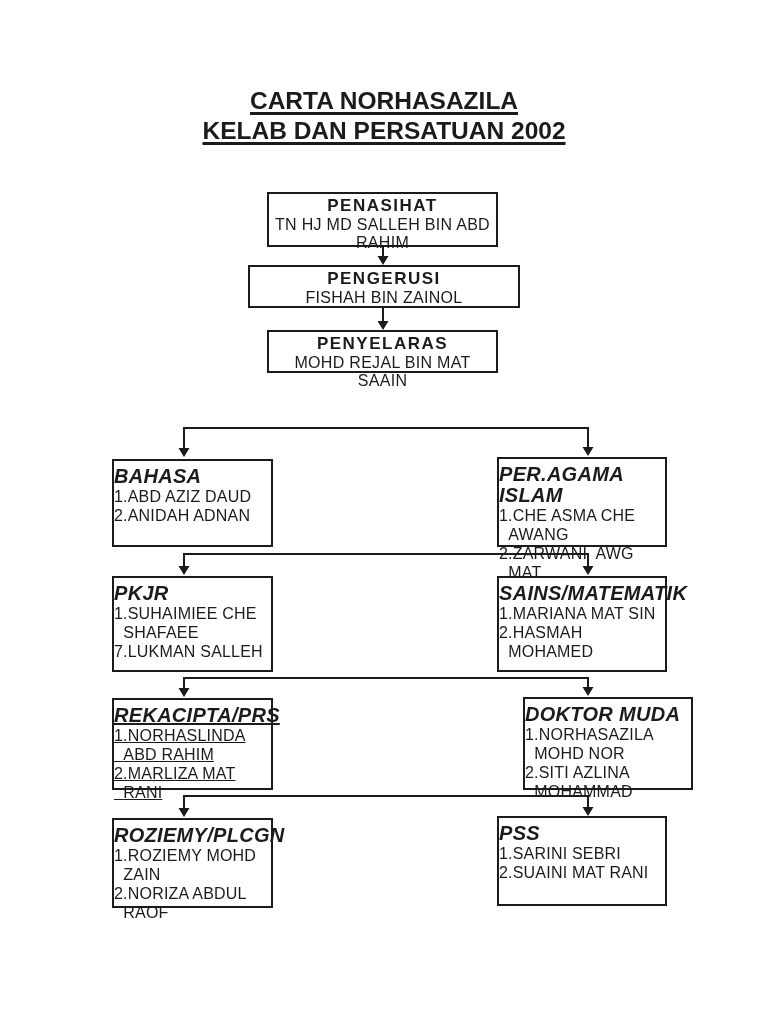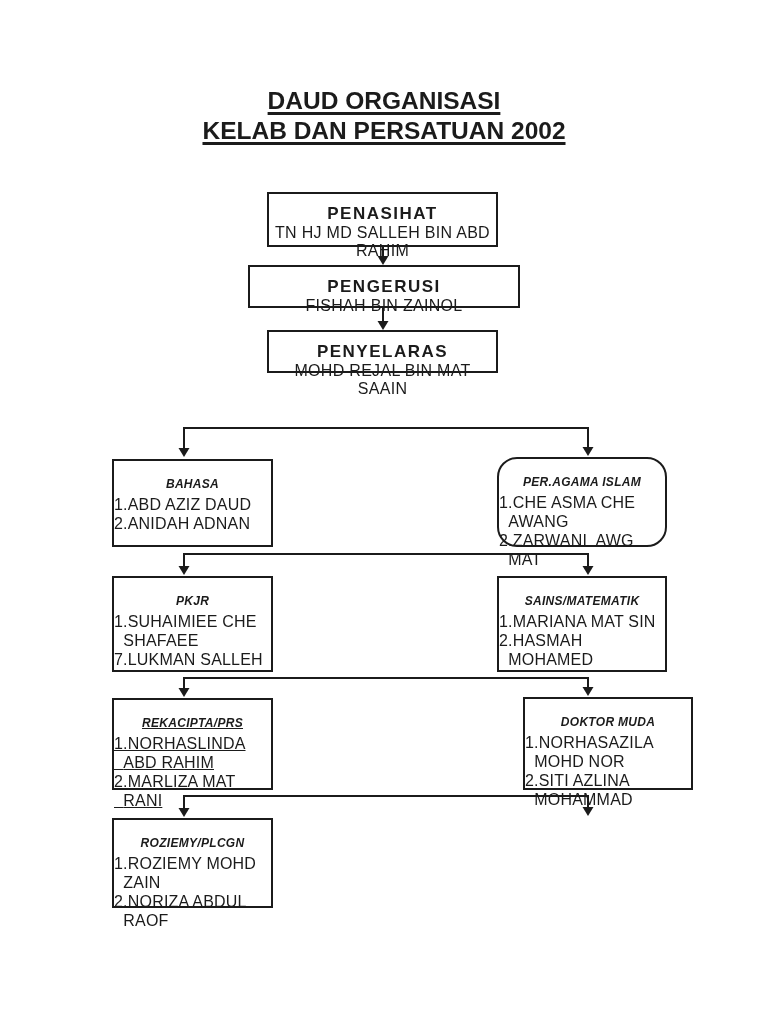--- a/index.html
+++ b/index.html
@@ -19,51 +19,51 @@
   .title .tline span{
     text-decoration:underline;
     text-decoration-thickness:2.5px;
     text-underline-offset:3px;
   }
   .obox {
     position:absolute; border:2px solid var(--ink); box-sizing:border-box;
     background:var(--page); text-align:center;
   }
   .obox-heading {
-    font-weight:bold; font-size:17px; letter-spacing:1.5px; line-height:21px; padding-top:9px;
+    font-weight:bold; font-size:17px; letter-spacing:1.5px; line-height:21px; padding-top:1px;
   }
   .obox-name {
     font-size:16px; line-height:18px; white-space:pre-line; letter-spacing:0.3px;
   }
   .cbox {
     position:absolute; border:2px solid var(--ink); box-sizing:border-box;
     background:var(--page);
   }
   .cbox-heading {
-    font-weight:bold; font-style:italic; font-size:12px; text-align:center;
-    line-height:21px; padding-top:13px; letter-spacing:0.3px;
+    font-weight:bold; font-style:italic; font-size:20px; 
+    line-height:21px; padding-top:5px; letter-spacing:0.3px;
   }
   .member {
     font-size:16px; line-height:19px; padding-left:0;
     white-space:pre-wrap; letter-spacing:0.2px;
   }
   svg.connectors {
     position:absolute; left:0; top:0; width:768px; height:1024px;
     pointer-events:none;
   }
   svg .ln { stroke:var(--ink); stroke-width:2; fill:none; }
   svg .ah { fill:var(--ink); stroke:none; }
 </style>
 </head>
 <body>
 
 <div class="page">
 
   <div class="title">
-    <span class="tline"><span>DAUD ORGANISASI</span></span>
+    <span class="tline"><span>CARTA NORHASAZILA</span></span>
     <span class="tline"><span>KELAB DAN PERSATUAN 2002</span></span>
   </div>
 
   <svg class="connectors" viewBox="0 0 768 1024" aria-hidden="true">
 
     <g>
       <line class="ln" x1="383" y1="246" x2="383" y2="257"></line>
       <polygon class="ah" points="377.5,256 388.5,256 383,265"></polygon>
     </g>
 
@@ -113,21 +113,21 @@
     <div class="obox-name">MOHD REJAL BIN MAT
 SAAIN</div>
   </div>
 
   <div class="cbox" style="left:112px; top:459px; width:161px; height:88px;">
     <div class="cbox-heading">BAHASA</div>
     <div class="member">1.ABD AZIZ DAUD</div>
     <div class="member">2.ANIDAH ADNAN</div>
   </div>
 
-  <div class="cbox" style="left:497px; top:457px; width:170px; height:90px;border-radius:20px;">
+  <div class="cbox" style="left:497px; top:457px; width:170px; height:90px;">
     <div class="cbox-heading">PER.AGAMA ISLAM</div>
     <div class="member">1.CHE ASMA CHE
   AWANG</div>
     <div class="member">2.ZARWANI  AWG
   MAT</div>
   </div>
 
   <div class="cbox" style="left:112px; top:576px; width:161px; height:96px;">
     <div class="cbox-heading">PKJR</div>
     <div class="member">1.SUHAIMIEE CHE
@@ -159,14 +159,19 @@
   </div>
 
   <div class="cbox" style="left:112px; top:818px; width:161px; height:90px;">
     <div class="cbox-heading">ROZIEMY/PLCGN</div>
     <div class="member">1.ROZIEMY MOHD
   ZAIN</div>
     <div class="member">2.NORIZA ABDUL
   RAOF</div>
   </div>
 
+  <div class="cbox" style="left:497px; top:816px; width:170px; height:90px;">
+    <div class="cbox-heading">PSS</div>
+    <div class="member">1.SARINI SEBRI</div>
+    <div class="member">2.SUAINI MAT RANI</div>
+  </div>
 
 </div>
 
 </body></html>

